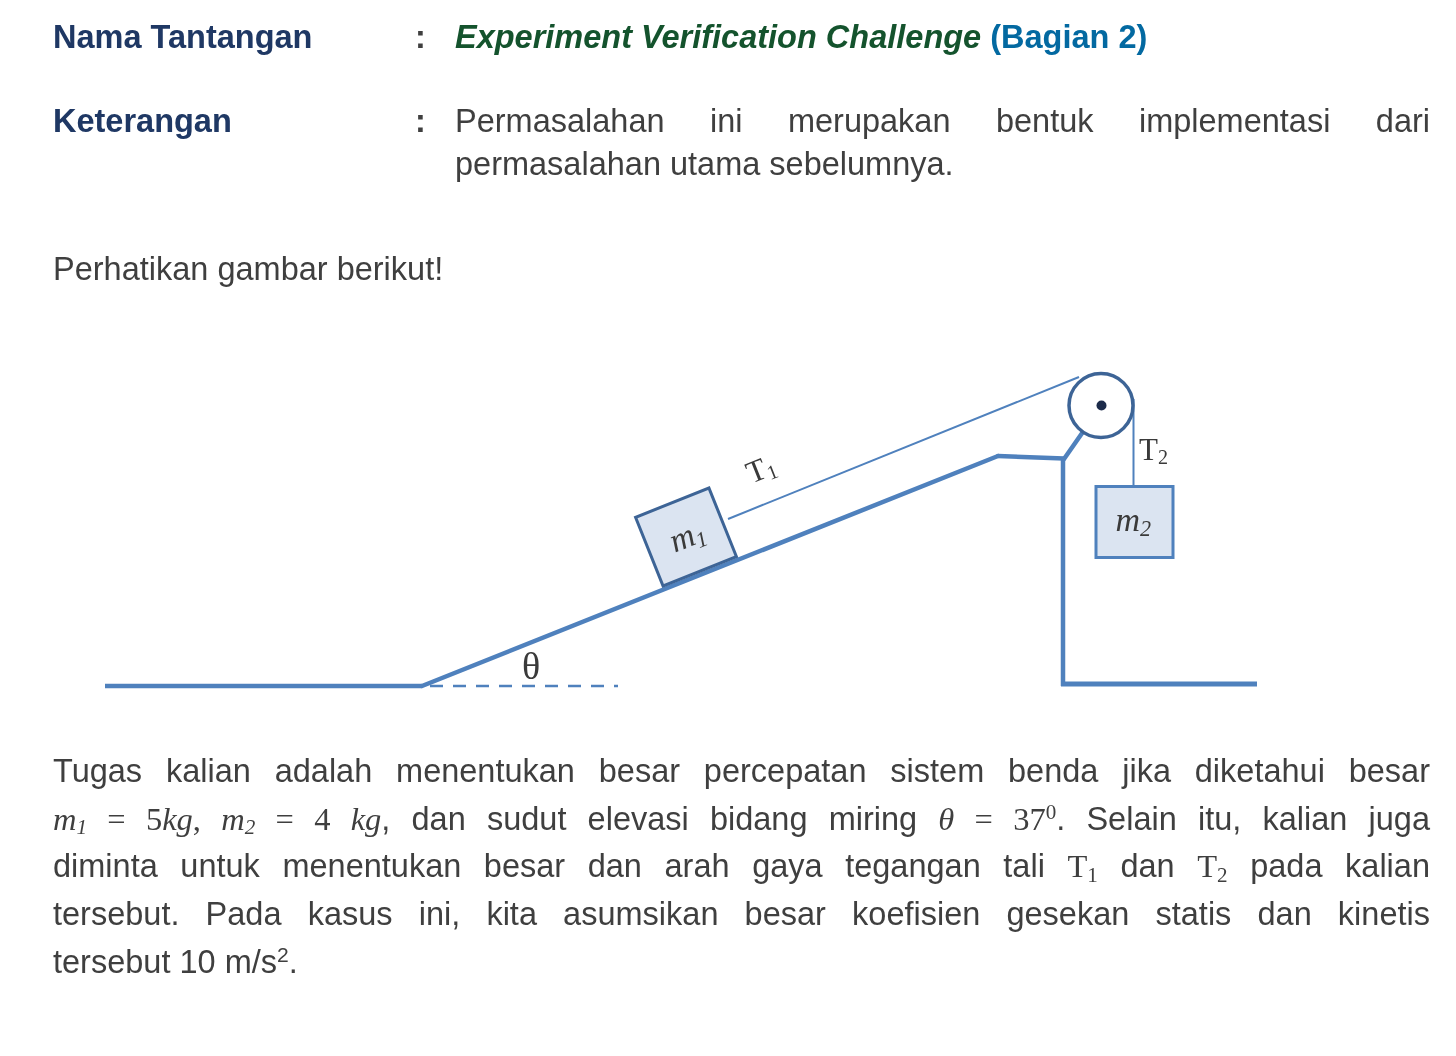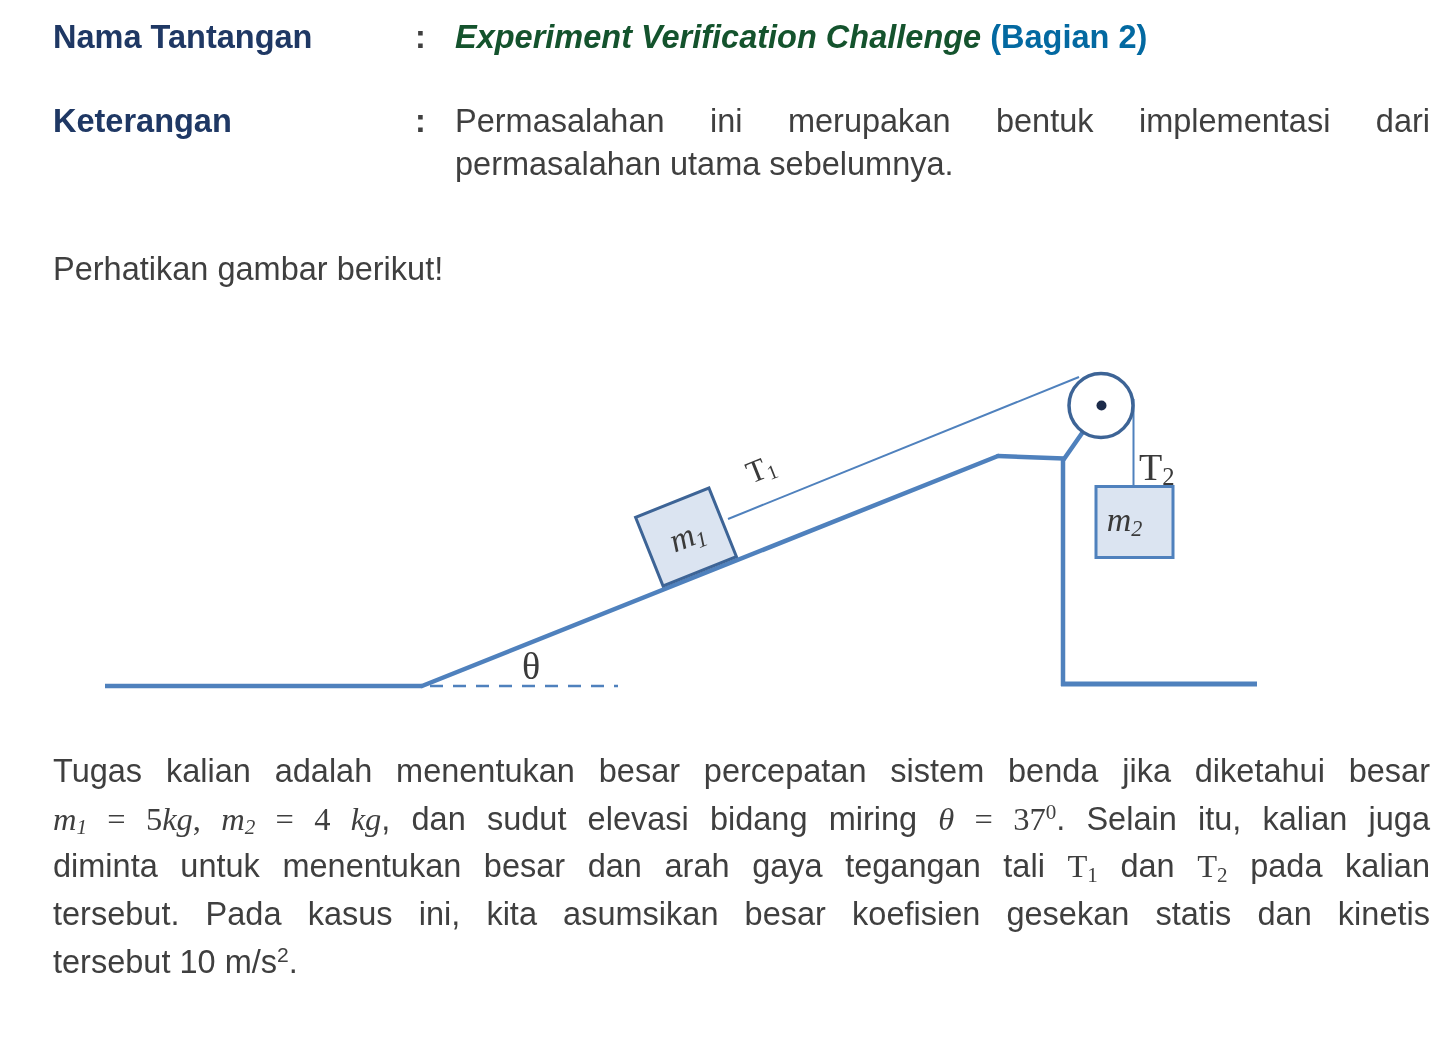--- a/index.html
+++ b/index.html
@@ -24,23 +24,23 @@
   .r-bi{font-weight:bold;font-style:italic;color:#14532d;}
   .r-b{font-weight:bold;color:#0369a1;}
   .r-mi{font-family:"Liberation Serif",serif;font-style:italic;}
   .r-mr{font-family:"Liberation Serif",serif;}
   sub{font-size:65%;position:relative;top:0.22em;vertical-align:baseline;line-height:0;}
   sup{font-size:65%;position:relative;top:-0.5em;vertical-align:baseline;line-height:0;}
   
   .diagram-svg{position:absolute;left:0;top:340px;width:1456px;height:380px;}
   .dlabel{position:absolute;font-family:"Liberation Serif",serif;color:var(--text,#3a3a3a);line-height:1.1;}
   .dlabel-t1{left:731px;top:452px;width:60px;font-size:31px;text-align:center;transform:rotate(-21.8deg);}
-  .dlabel-t2{left:1139px;top:447px;font-size:38px;}
+  .dlabel-t2{left:1139px;top:433px;font-size:31px;}
   .dlabel-m1{left:655px;top:517px;width:64px;font-size:34px;font-style:italic;text-align:center;transform:rotate(-21.8deg);}
-  .dlabel-m2{left:1098px;top:501px;width:53px;font-size:34px;font-style:italic;text-align:center;}
+  .dlabel-m2{left:1098px;top:501px;width:53px;font-size:34px;font-style:italic;text-align:right;}
   .dlabel-theta{left:510px;top:646px;width:42px;font-size:38px;text-align:center;}
 </style>
 </head>
 <body>
 
 <div class="hrow hrow-1">
   <div class="hlabel">Nama Tantangan</div>
   <div class="hcolon">:</div>
   <div class="hvalue"><span class="r-bi">Experiment Verification Challenge</span><span class="r-b"> (Bagian 2)</span></div>
 </div>

